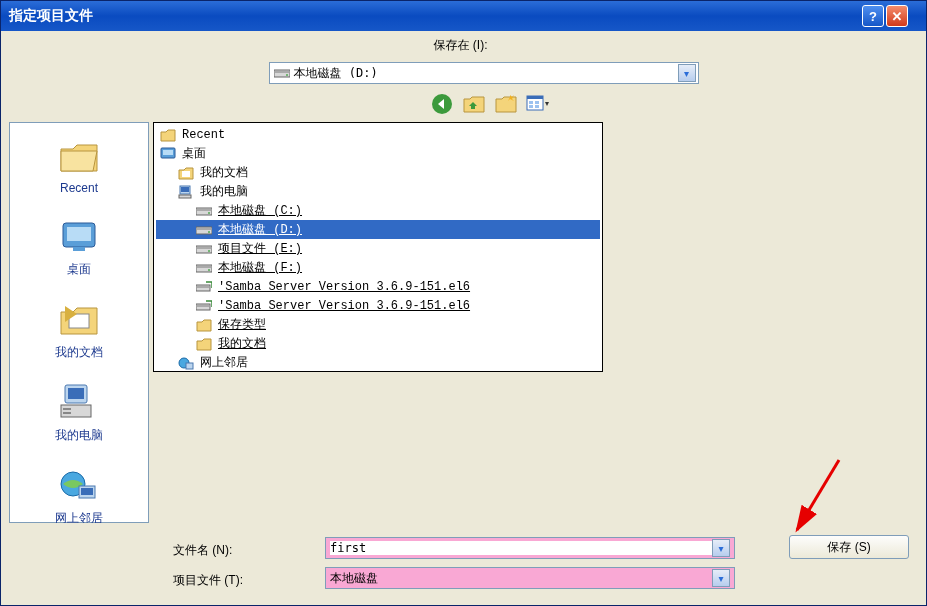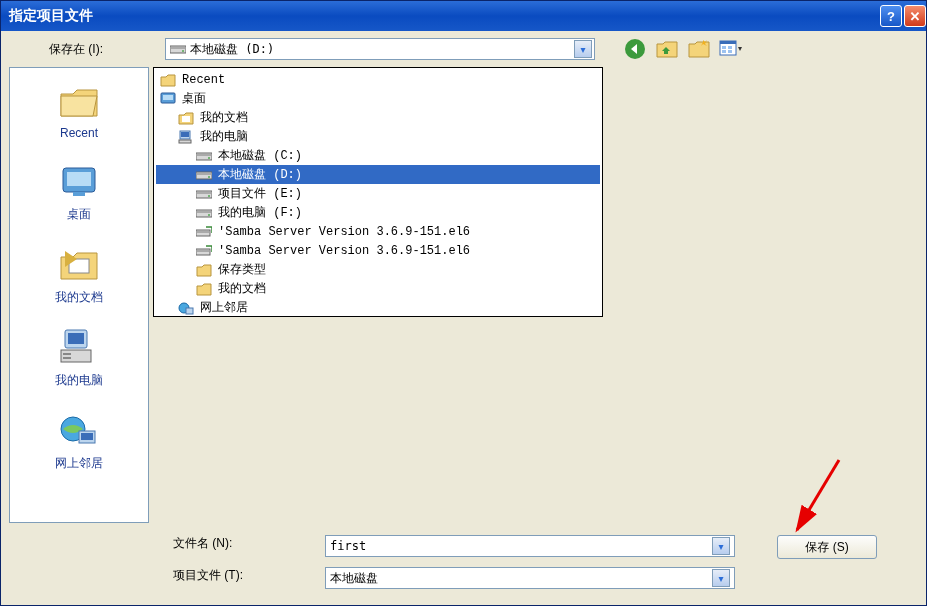--- a/index.html
+++ b/index.html
@@ -17,42 +17,43 @@
   border: 1px solid #0a246a;
   background: #ece9d8;
   display: flex;
   flex-direction: column;
 }
 .titlebar {
   height: 30px;
   background: linear-gradient(to bottom, #2b6dd8, #0a4bc0 50%, #0a4bc0 50%, #1657c8);
   display: flex;
   align-items: center;
-  padding: 0 0 0 8px;
+  padding: 0 18px 0 8px;
   color: #fff;
   font-weight: bold;
   font-size: 14px;
 }
 .titlebar-title { flex: 1; }
 .titlebar-buttons { display: flex; gap: 2px; }
 .titlebar-btn {
   width: 22px; height: 22px;
   border: 1px solid #fff;
   display: flex; align-items: center; justify-content: center;
   font-weight: bold; font-size: 13px;
   color: #fff; cursor: pointer;
   border-radius: 3px;
 }
 .titlebar-btn.help { background: linear-gradient(to bottom,#4f8ff0,#1657c8); }
 .titlebar-btn.close { background: linear-gradient(to bottom,#f58c6c,#d13a1b); }
 .toolbar {
   display: flex;
   align-items: center;
   padding: 6px 8px 6px 48px;
-  gap: 16px;
+  gap: 8px;
+  flex-direction: column;
 }
 .toolbar-label { min-width: 100px; }
 .toolbar-combo {
   display: flex; align-items: center;
   border: 1px solid #7f9db9;
   background: #fff;
   width: 430px; height: 22px;
   padding: 0 2px 0 4px;
 }
 .toolbar-combo .drive-icon { margin-right: 4px; }
@@ -113,56 +114,56 @@
 .tree-row.selected {
   background: #316ac5;
   color: #fff;
 }
 .tree-row.selected .tlabel {
   background: #316ac5;
   color: #fff;
 }
 .indent0 { padding-left: 4px; }
 .indent1 { padding-left: 22px; }
-.indent2 { padding-left: 40px; }
+.indent2 { padding-left: 40px; text-decoration: underline; }
 .tree-icon { width: 16px; height: 16px; display: inline-flex; align-items: center; justify-content: center; flex-shrink: 0; }
 .tlabel { padding: 1px 2px; }
 .bottom-fields {
   padding: 8px 0 12px 4px;
 }
 .field-row {
-  display: flex; align-items: flex-start;
+  display: flex; align-items: flex-end;
   padding: 4px 0;
   gap: 12px;
 }
 .field-label { width: 140px; }
 .field-input {
   border: 1px solid #7f9db9;
-  background: #ffffff;
+  background: #f9a8d4;
   width: 410px; height: 22px;
   padding: 2px 4px;
   display: flex; align-items: center;
 }
 .field-input input {
   flex: 1; border: none; outline: none;
   font-family: monospace; font-size: 12px;
 }
 .field-input .combo-arrow {
   width: 18px; height: 18px;
   background: linear-gradient(to bottom,#e6edf8,#b7cdee);
   border: 1px solid #7f9db9;
   display: flex; align-items: center; justify-content: center;
   font-size: 10px; color: #2b6dd8;
 }
 .action-col {
-  width: 100px;
+  width: 120px;
   display: flex;
   flex-direction: column;
   gap: 6px;
-  margin-left: 30px;
+  margin-left: 42px;
 }
 .win-button {
   height: 24px;
   border: 1px solid #7f9db9;
   background: linear-gradient(to bottom,#fdfdfc,#ece9d8);
   border-radius: 3px;
   cursor: pointer;
   font-size: 12px;
   display: flex; align-items: center; justify-content: center;
 }
@@ -359,21 +360,21 @@
             <span class="tlabel">项目文件 (E:)</span>
           </div>
           <div class="tree-row indent2">
             <span class="tree-icon">
               <svg width="16" height="12">
                 <rect x="0" y="3" width="16" height="7" fill="#d8d8d8" stroke="#666"></rect>
                 <rect x="1" y="4" width="14" height="2" fill="#aaa"></rect>
                 <circle cx="13" cy="8" r="1" fill="#5a5"></circle>
               </svg>
             </span>
-            <span class="tlabel">我的电脑 (F:)</span>
+            <span class="tlabel">本地磁盘 (F:)</span>
           </div>
           <div class="tree-row indent2">
             <span class="tree-icon">
               <svg width="16" height="14">
                 <rect x="0" y="5" width="14" height="6" fill="#d8d8d8" stroke="#666"></rect>
                 <rect x="1" y="6" width="12" height="2" fill="#aaa"></rect>
                 <path d="M10 2 L16 2 L16 8" stroke="#3a8a3a" stroke-width="1.5" fill="none"></path>
               </svg>
             </span>
             <span class="tlabel">'Samba Server Version 3.6.9-151.el6</span>

